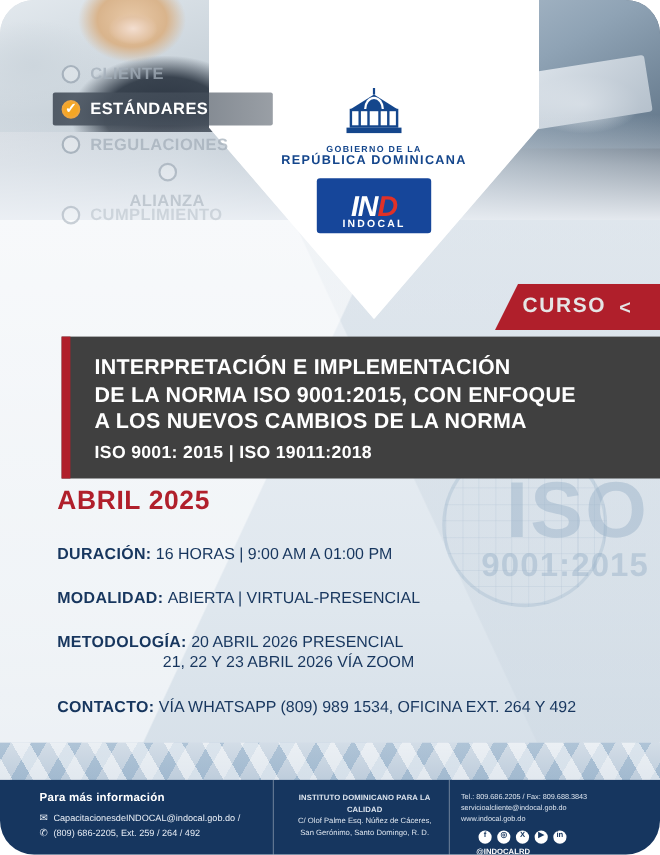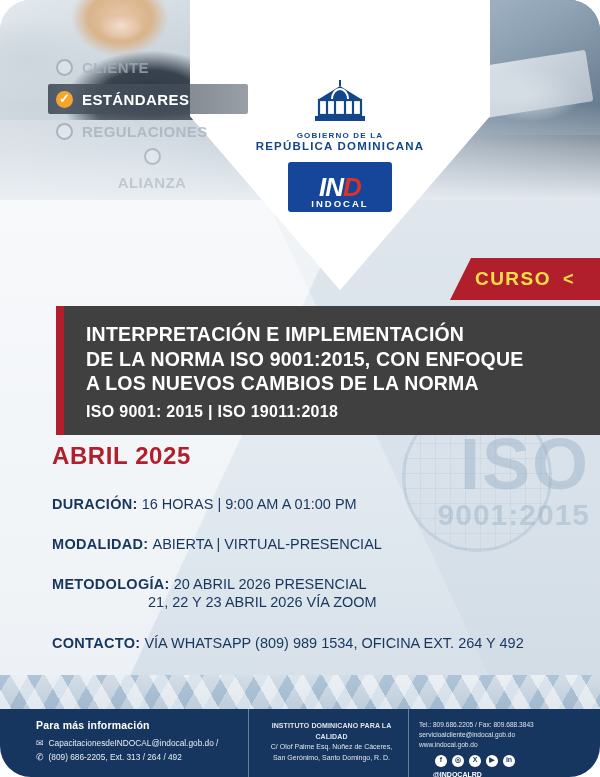--- a/index.html
+++ b/index.html
@@ -152,21 +152,21 @@
     letter-spacing: 2px; line-height: .95; position: relative;
   }
   .wm-sub {
     font-size: 30px; font-weight: 700; color: rgba(146,172,196,.42);
     letter-spacing: 1px; line-height: 1; margin-top: 2px; position: relative;
   }
 
   
   .curso-tab {
     position: absolute; top: 258px; right: 0; width: 150px; height: 42px;
-    background: #b01f2b; color: #fde047; z-index: 8;
+    background: #b01f2b; color: #e5e5e5; z-index: 8;
     display: flex; align-items: center; justify-content: center; gap: 12px;
     clip-path: polygon(14% 0, 100% 0, 100% 100%, 0% 100%);
     font-weight: 800; font-size: 19px; letter-spacing: 1.5px;
   }
   .curso-tab .arrow { font-size: 18px; font-weight: 800; }
 
   
   .title-block {
     position: absolute; top: 306px; left: 36px; width: 564px; min-height: 122px;
     background: #404040; color: #ffffff; z-index: 7;
@@ -267,20 +267,24 @@
       <span class="bubble"></span>
       <span>Estándares</span>
     </div>
     <div class="check-row faded">
       <span class="bubble"></span>
       <span>Regulaciones</span>
     </div>
     <div class="check-row faded4">
       <span class="bubble"></span>
       <span>Alianza</span>
+    </div>
+    <div class="check-row faded5">
+      <span class="bubble"></span>
+      <span>Cumplimiento</span>
     </div>
   </div>
 
   <div class="fan"></div>
 
   <div class="logo-wrap">
     <div class="gob-crest">
       <svg width="62" height="50" viewBox="0 0 62 50" aria-hidden="true">
         <rect x="6" y="38" width="50" height="5" fill="#14468c"></rect>
         <rect x="10" y="22" width="42" height="15" fill="none" stroke="#14468c" stroke-width="2.2"></rect>
@@ -352,21 +356,21 @@
 
   <div class="footer">
     <div class="footer-left">
       <div class="fl-title">Para más información</div>
       <div class="fl-row">
         <span class="gi">✉</span>
         <span>CapacitacionesdeINDOCAL@indocal.gob.do /</span>
       </div>
       <div class="fl-row">
         <span class="gi">✆</span>
-        <span>(809) 686-2205, Ext. 313 / 264 / 492</span>
+        <span>(809) 686-2205, Ext. 259 / 264 / 492</span>
       </div>
     </div>
     <div class="footer-mid">
       <div class="fm-title">INSTITUTO DOMINICANO PARA LA CALIDAD</div>
       <div>C/ Olof  Palme Esq. Núñez de Cáceres,</div>
       <div>San Gerónimo, Santo Domingo, R. D.</div>
     </div>
     <div class="footer-right">
       <div>Tel.: 809.686.2205 / Fax: 809.688.3843</div>
       <div>servicioalcliente@indocal.gob.do</div>

